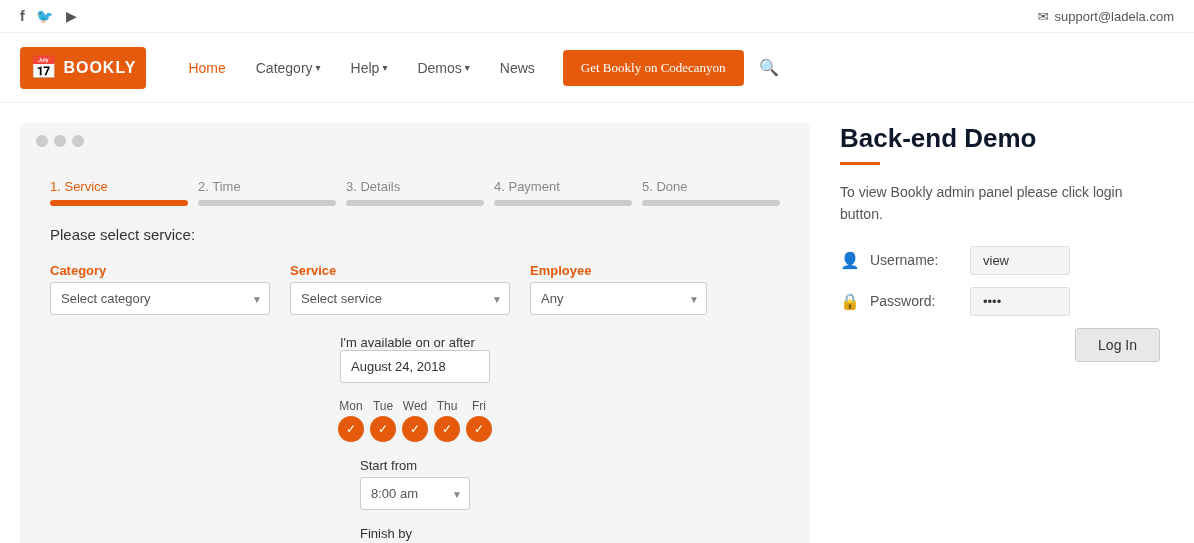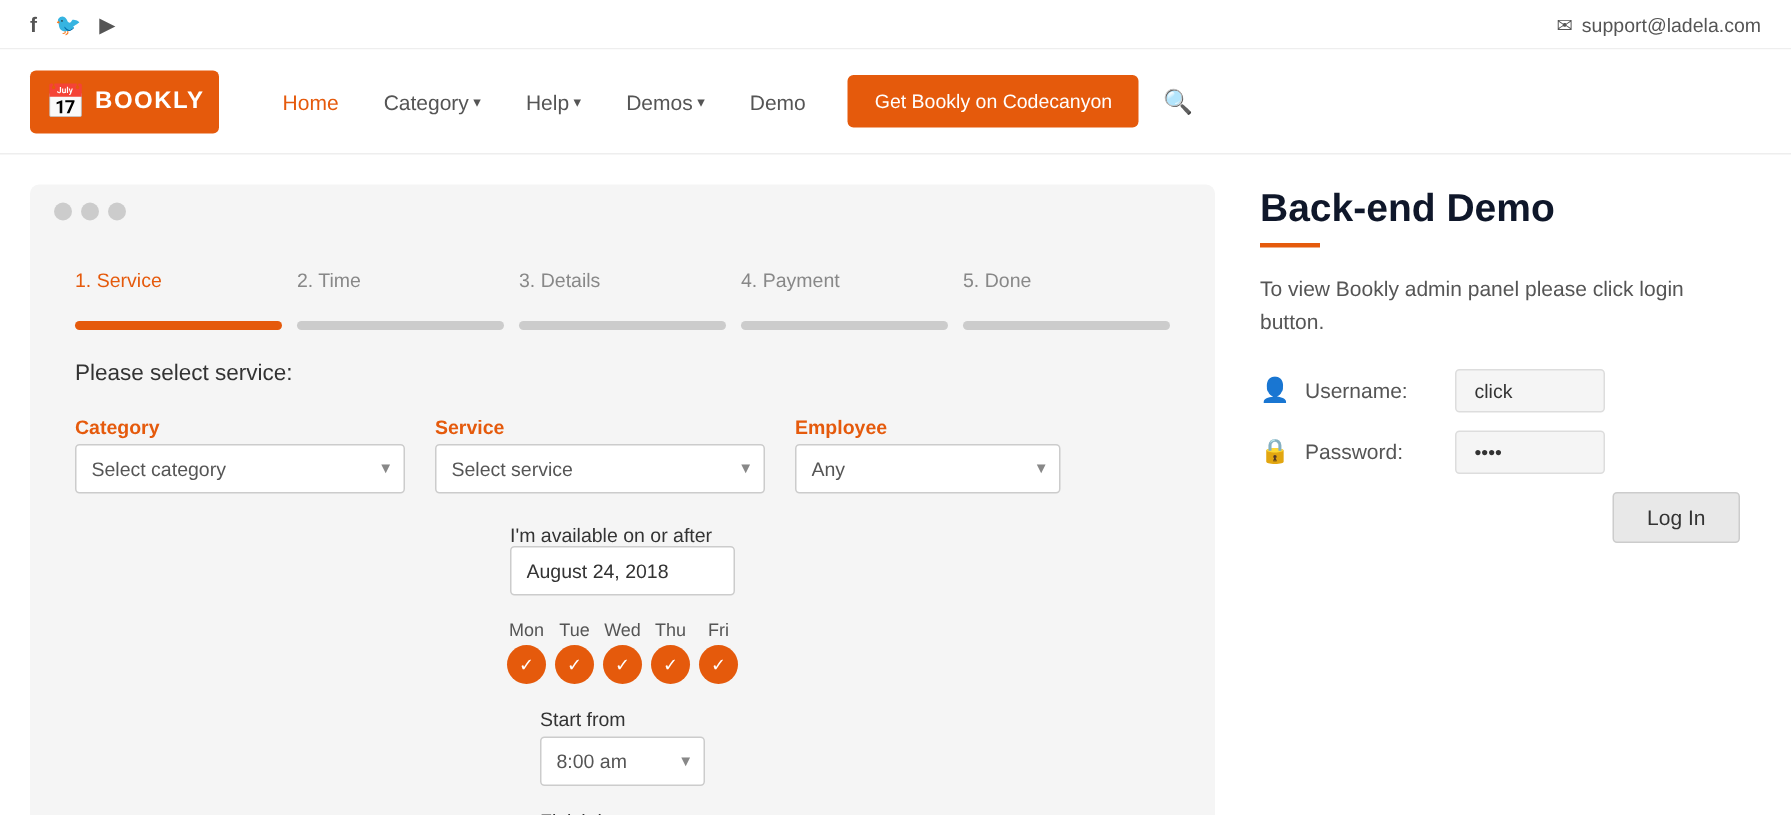--- a/index.html
+++ b/index.html
@@ -65,20 +65,21 @@
     .nav-link.active { color: #e55a0c; }
     .nav-btn {
       background: #e55a0c;
       color: #fff;
       border: none;
       padding: 10px 18px;
       border-radius: 4px;
       font-size: 13px;
       cursor: pointer;
       margin-left: 10px;
+      font-family: Liberation Serif, serif;
     }
     .nav-search { margin-left: 10px; color: #555; font-size: 16px; cursor: pointer; }
 
     
     .page-content {
       display: flex;
       padding: 20px;
       gap: 30px;
       max-width: 1194px;
     }
@@ -112,21 +113,21 @@
       display: flex;
       gap: 10px;
       margin-bottom: 20px;
     }
     .step {
       flex: 1;
     }
     .step-label {
       font-size: 13px;
       color: #888;
-      margin-bottom: 20px;
+      margin-bottom: 6px;
     }
     .step-label.active { color: #e55a0c; }
     .step-bar {
       height: 6px;
       border-radius: 3px;
       background: #ccc;
     }
     .step-bar.active { background: #e55a0c; }
 
     .please-select {
@@ -341,21 +342,21 @@
     </a>
     <a href="#" class="nav-link">
       <span>Help</span>
       <span class="chevron">▾</span>
     </a>
     <a href="#" class="nav-link">
       <span>Demos</span>
       <span class="chevron">▾</span>
     </a>
     <a href="#" class="nav-link">
-      <span>Demo</span>
+      <span>News</span>
     </a>
     <button class="nav-btn">Get Bookly on Codecanyon</button>
     <span class="nav-search">🔍</span>
   </div>
 </nav>
 
 <div class="page-content">
 
   <div class="booking-widget">
     <div class="widget-titlebar">
@@ -485,21 +486,21 @@
   </div>
 
   <div class="sidebar">
     <div class="sidebar-title">Back-end Demo</div>
     <div class="sidebar-underline"></div>
     <div class="sidebar-desc">To view Bookly admin panel please click login button.</div>
     <div class="login-form">
       <div class="login-row">
         <span class="login-icon">👤</span>
         <span class="login-field-label">Username:</span>
-        <span class="login-value">click</span>
+        <span class="login-value">view</span>
       </div>
       <div class="login-row">
         <span class="login-icon">🔒</span>
         <span class="login-field-label">Password:</span>
         <span class="login-value">••••</span>
       </div>
       <button class="login-btn">Log In</button>
     </div>
   </div>
 

